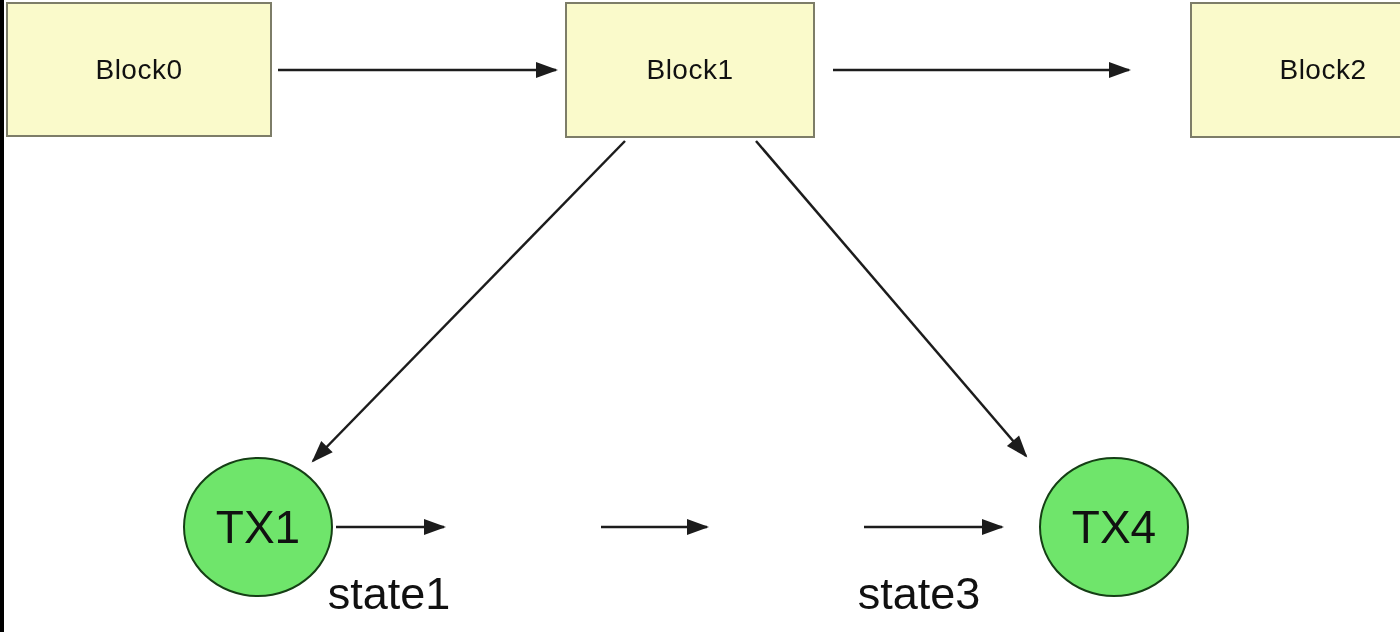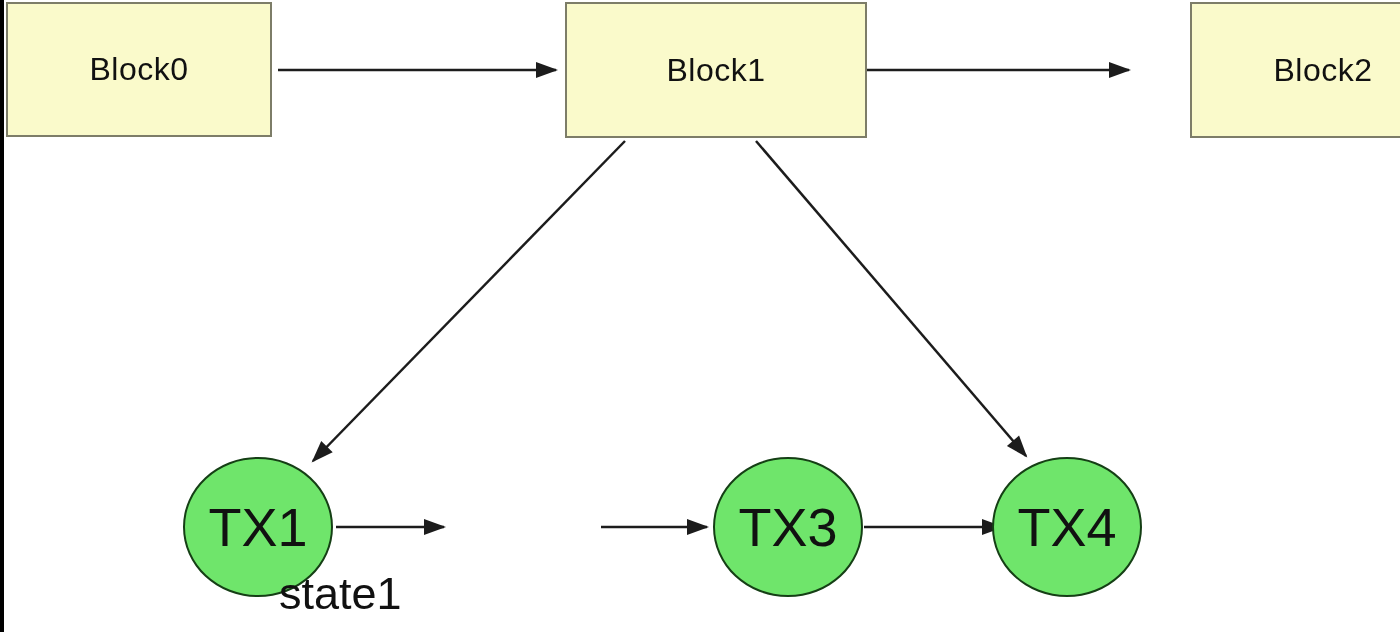--- a/index.html
+++ b/index.html
@@ -38,46 +38,46 @@
     stroke-width: 2.5;
   }
   .arrow-layer marker path { fill: var(--arrow); }
   .block {
     position: absolute;
     background: var(--block-fill);
     border: 2px solid var(--block-border);
     display: flex;
     align-items: center;
     justify-content: center;
-    font-size: 32px;
+    font-size: 28px;
     letter-spacing: 0.5px;
   }
   .block-0 { left: 6px;    top: 2px; width: 266px; height: 135px; }
-  .block-1 { left: 565px;  top: 2px; width: 302px; height: 136px; }
+  .block-1 { left: 565px;  top: 2px; width: 250px; height: 136px; }
   .block-2 { left: 1190px; top: 2px; width: 266px; height: 136px; }
   .tx {
     position: absolute;
     width: 150px; height: 140px;
     border-radius: 50%;
     background: var(--tx-fill);
     border: 2.5px solid var(--tx-border);
     display: flex;
     align-items: center;
     justify-content: center;
-    font-size: 54px;
+    font-size: 46px;
   }
   .tx-1 { left: 183px;  top: 457px; }
   .tx-2 { left: 449px;  top: 457px; }
   .tx-3 { left: 713px;  top: 457px; }
-  .tx-4 { left: 992px; top: 457px; }
+  .tx-4 { left: 1039px; top: 457px; }
   .state-label {
     position: absolute;
     width: 220px;
     top: 568px;
-    text-align: left;
+    text-align: center;
     font-size: 45px;
   }
   .state-1 { left: 279px; }
   .state-2 { left: 542px; }
   .state-3 { left: 809px; }
 </style>
 </head>
 <body>
 
 <div class="canvas">
@@ -105,22 +105,20 @@
   <div class="block block-1">
     <span>Block1</span>
   </div>
   <div class="block block-2">
     <span>Block2</span>
   </div>
 
   <div class="tx tx-1">
     <span>TX1</span>
   </div>
-  <div class="tx tx-3">
-    <span>TX3</span>
-  </div>
   <div class="tx tx-4">
     <span>TX4</span>
   </div>
 
   <div class="state-label state-1">state1</div>
+  <div class="state-label state-3">state3</div>
 
 </div>
 
 </body></html>

